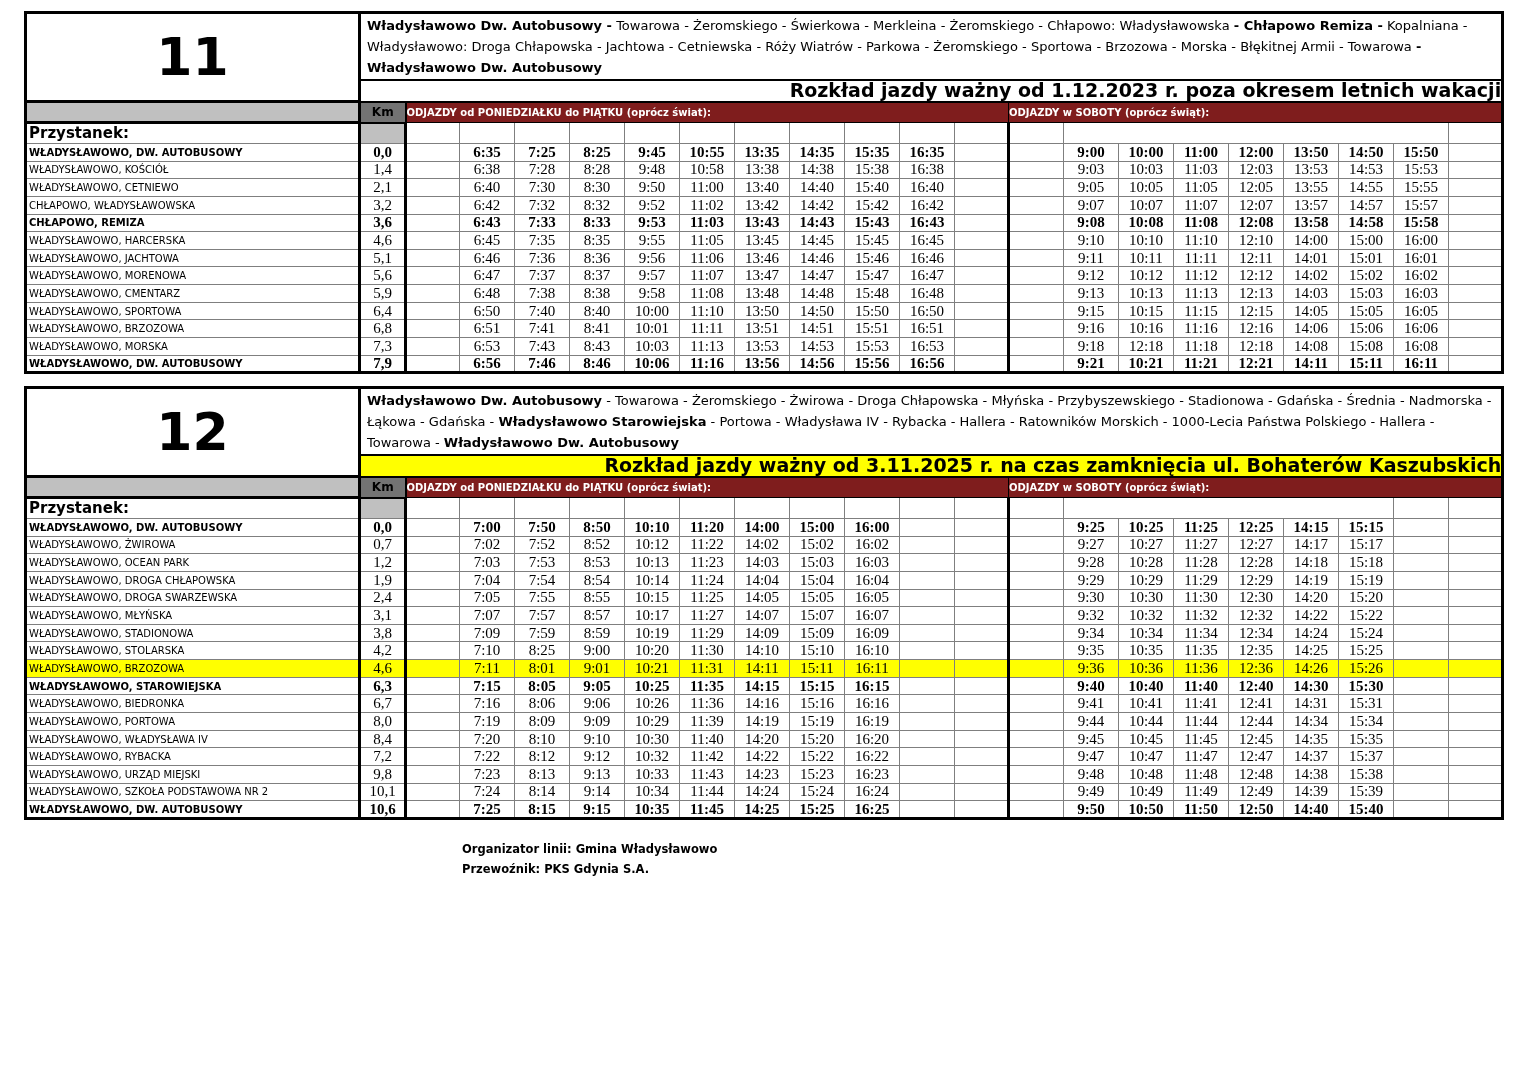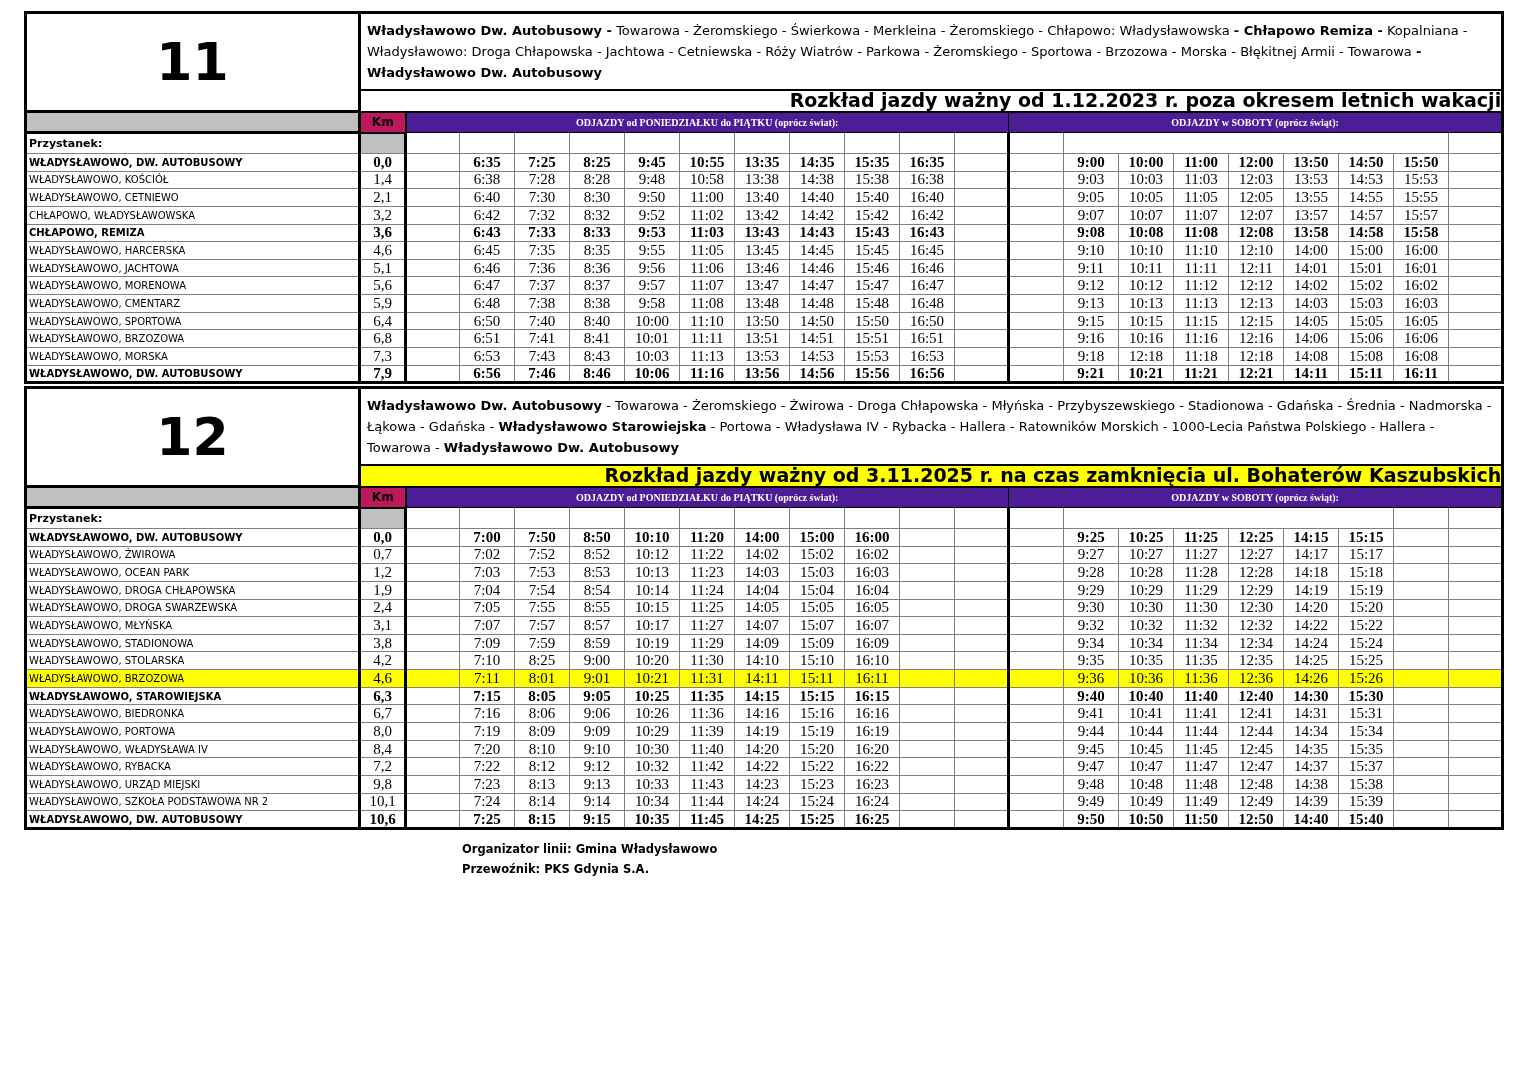--- a/index.html
+++ b/index.html
@@ -3,41 +3,41 @@
 <meta charset="utf-8">
 <style>
   html,body{margin:0;padding:0;}
   body{width:1527px;height:1080px;background:#fff;position:relative;overflow:hidden;
        font-family:"DejaVu Sans",sans-serif;color:#000;}
   table.tt{position:absolute;left:24px;width:1477px;border-collapse:collapse;table-layout:fixed;
            border:3px solid #000;}
   table.tt td{padding:0;border:1px solid #7f7f7f;overflow:hidden;white-space:nowrap;line-height:15px;}
   #tt-0{top:11px;}
   #tt-1{top:386px;border-radius:23px;}
-  tr.r-route{height:77px;}
+  tr.r-route{height:67px;}
   tr.r-valid{height:22px;}
   tr.r-head{height:21px;}
   tr.r-przy{height:21px;}
   tr.data{height:17.65px;}
   td.line-num{border:3px solid #000 !important;text-align:center;vertical-align:middle;
               font:bold 52px "DejaVu Sans",sans-serif;line-height:60px !important;}
   td.route{vertical-align:middle;white-space:normal !important;font-size:13px;
            line-height:21px !important;border-bottom:2px solid #000 !important;padding:0 6px !important;}
   td.route .b{font-weight:bold;}
   td.valid{text-align:right;font-weight:bold;font-size:19px;border-bottom:2px solid #000 !important;
            vertical-align:middle;}
   td.valid.yellow{background:#ffff00;}
   td.gray{background:#c0c0c0;}
   td.stophead-gray{border-right:3px solid #000 !important;border-bottom:3px solid #000 !important;}
-  td.km-head{background:#be185d;text-align:center;font-weight:bold;font-size:12px;
+  td.km-head{background:#737373;text-align:center;font-weight:bold;font-size:12px;
              border:2px solid #000 !important;}
-  td.black{background:#4c1d95;color:#fff;font-weight:bold;font-size:10px;text-align:center;
-           border-color:#000 !important;font-family:Liberation Serif, serif;}
+  td.black{background:#7f1d1d;color:#fff;font-weight:bold;font-size:10px;text-align:left;
+           border-color:#000 !important;}
   td.stop{font-size:10px;padding-left:2px !important;border-right:3px solid #000 !important;}
-  td.przy{font-weight:bold;font-size:11px;padding-left:2px !important;border-right:3px solid #000 !important;}
+  td.przy{font-weight:bold;font-size:15px;padding-left:2px !important;border-right:3px solid #000 !important;}
   td.km{text-align:center;font:15px "Liberation Serif",serif;border-right:3px solid #000 !important;}
   td.kmgray{background:#c0c0c0;border-right:3px solid #000 !important;}
   td.t{text-align:center;font:15px "Liberation Serif",serif;}
   td.sep{border-left:3px solid #000 !important;}
   tr.bold td.stop{font-weight:bold;}
   tr.bold td.km, tr.bold td.t{font-weight:bold;}
   tr.hl td{background:#ffff00;}
   .footer{position:absolute;left:462px;top:839px;font-weight:bold;font-size:11.5px;line-height:20px;}
 </style>
 </head>

